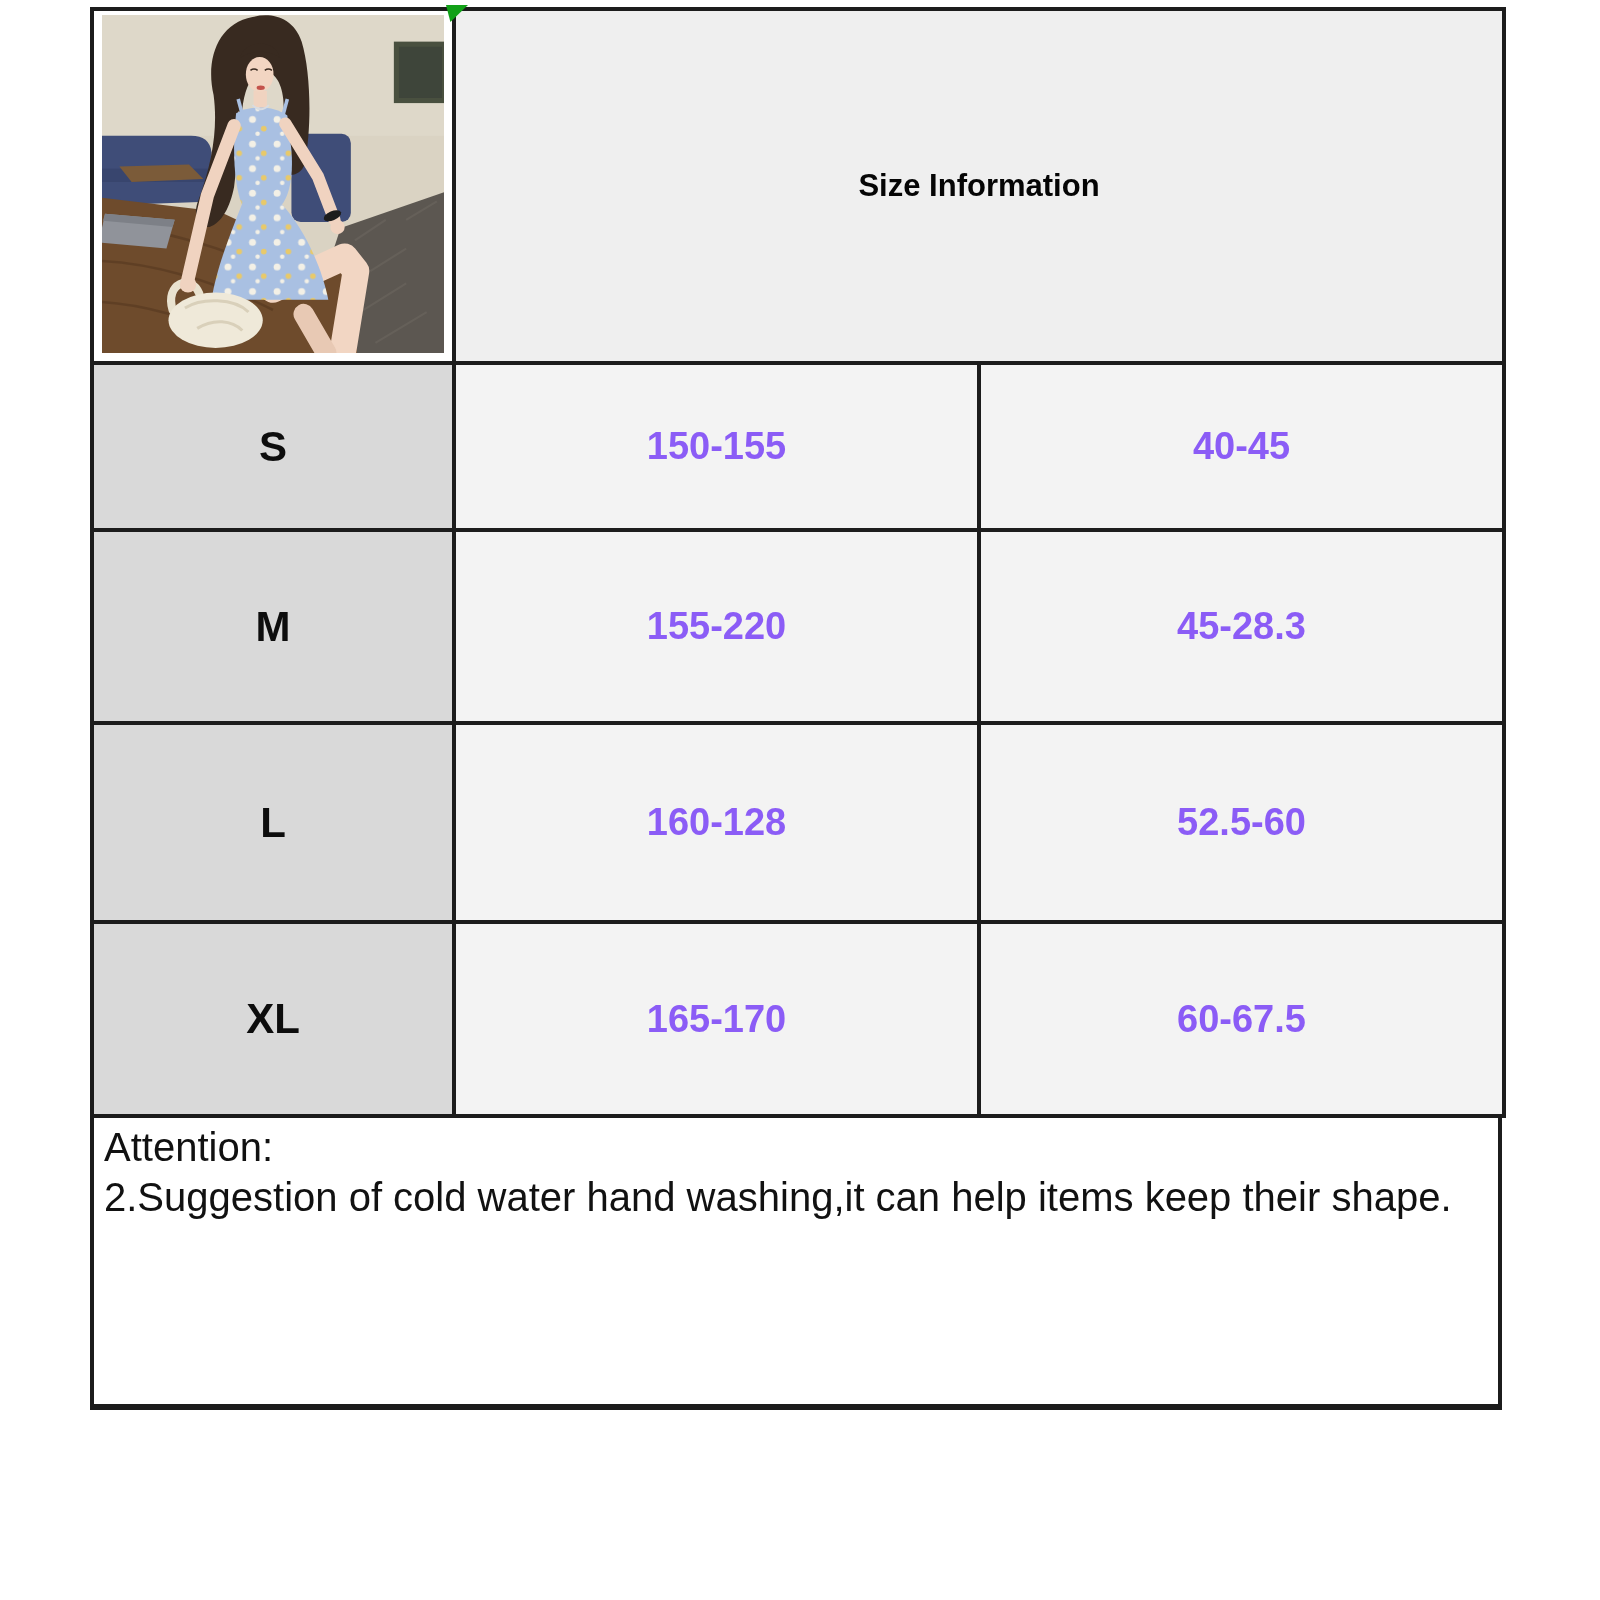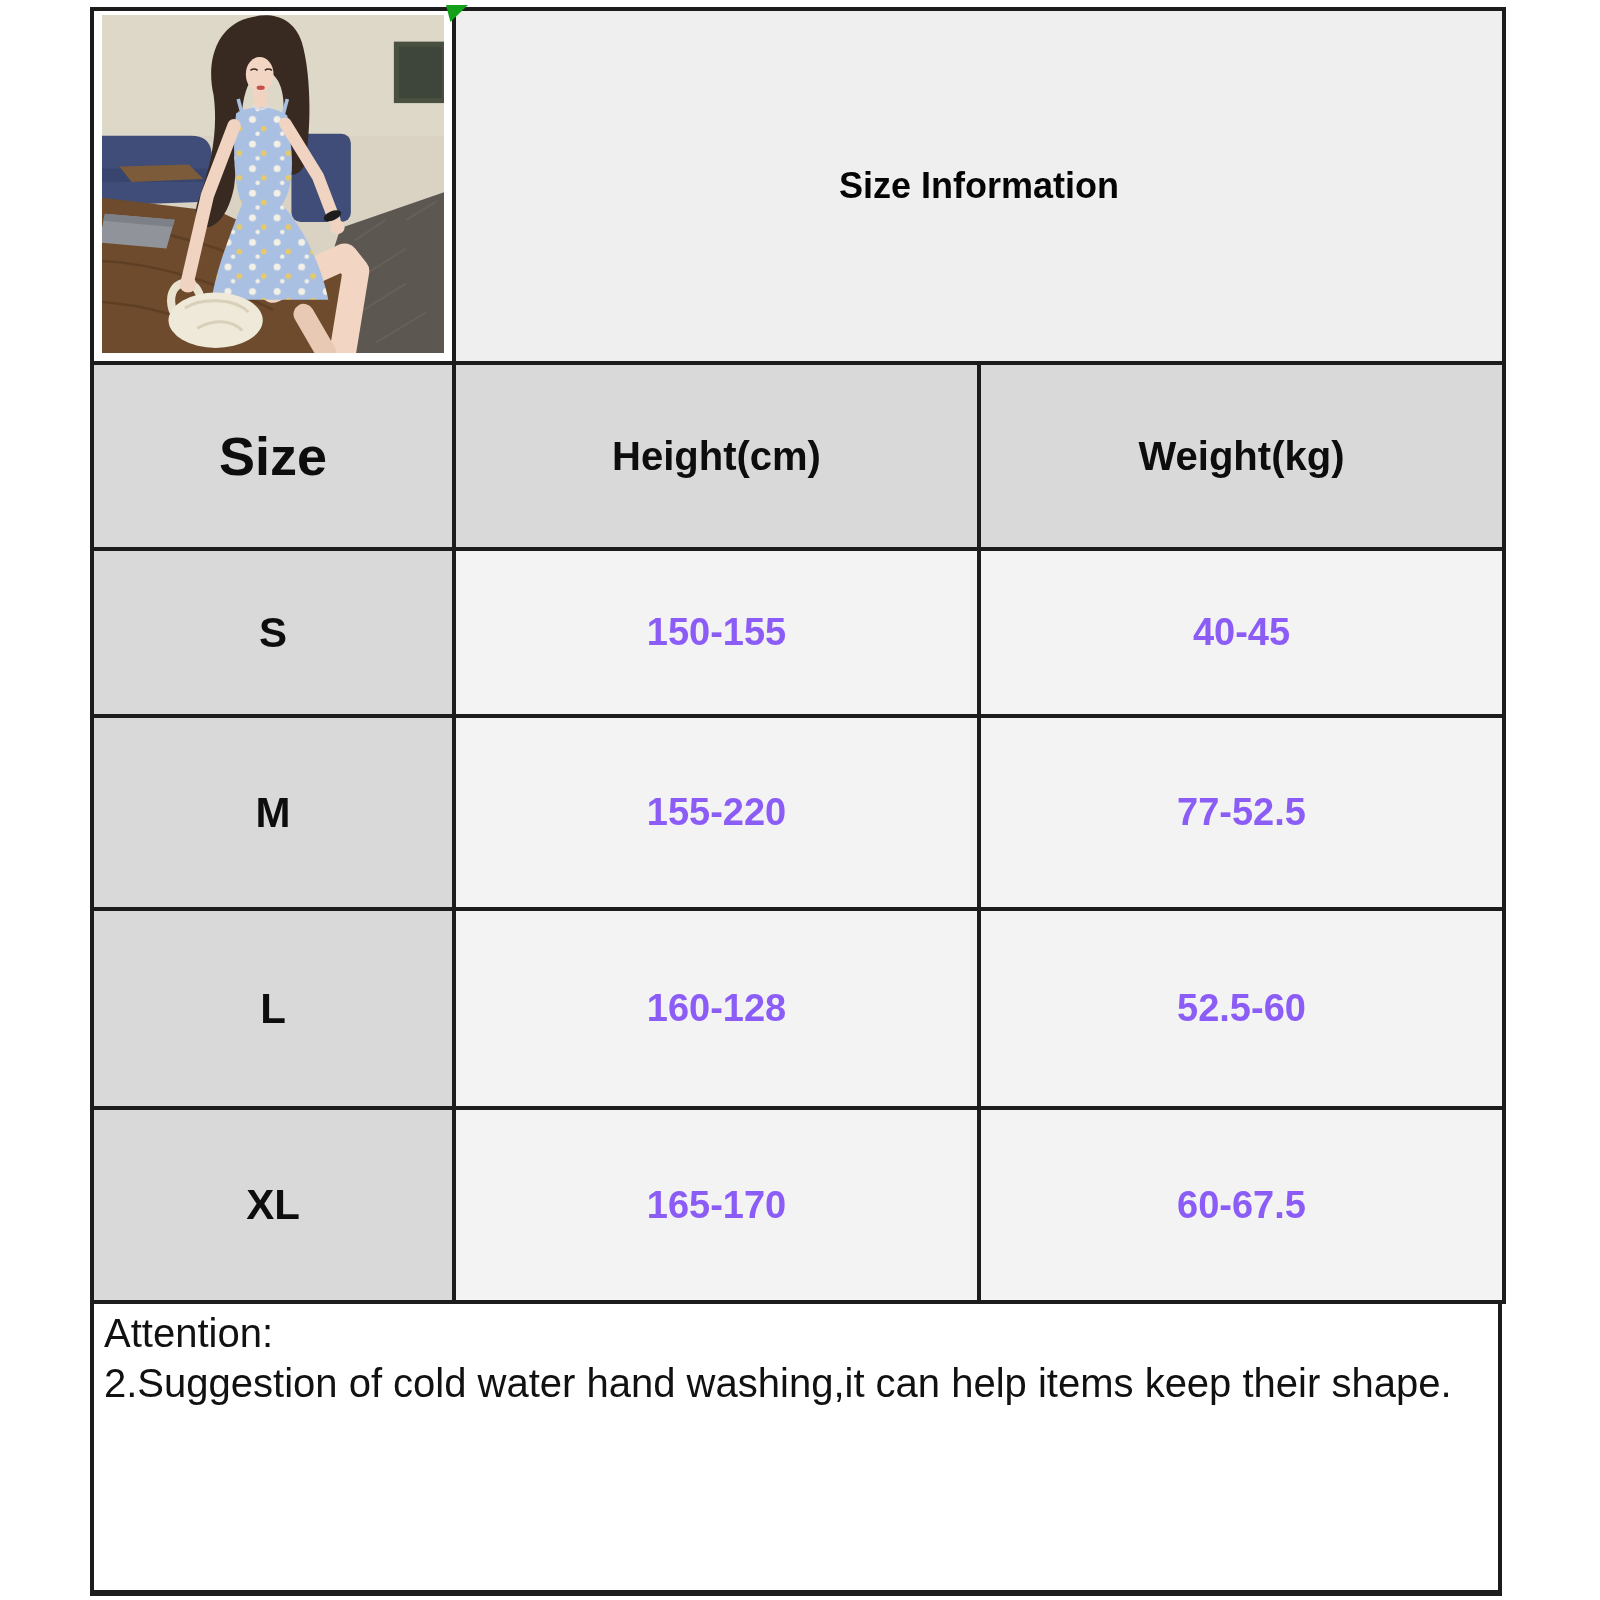--- a/index.html
+++ b/index.html
@@ -40,21 +40,21 @@
   td.photo-cell {
     background: #ffffff;
     padding: 4px 8px 8px 8px;
     vertical-align: top;
   }
   .photo-frame { width: 100%; height: 338px; overflow: hidden; }
   .photo-frame svg { display: block; width: 100%; height: 100%; }
 
   td.title-cell { background: #efefef; }
   .title-text {
-    font-size: 36px;
+    font-size: 31px;
     font-weight: bold;
     letter-spacing: 0px;
     color: #050505;
   }
 
   td.th-cell {
     background: #d9d9d9;
     font-weight: bold;
     font-size: 40px;
   }
@@ -200,35 +200,30 @@
                   </pattern>
                 </defs>
               </svg>
             </div>
           </td>
           <td class="title-cell" colspan="2">
             <div class="title-text">Size Information</div>
           </td>
         </tr>
 
-        <tr class="row-head">
-          <td class="th-cell th-size">Size</td>
-          <td class="th-cell">Height(cm)</td>
-          <td class="th-cell">Weight(kg)</td>
-        </tr>
 
         <tr class="row-s">
           <td class="size-label-cell">S</td>
           <td class="value-cell">150-155</td>
           <td class="value-cell">40-45</td>
         </tr>
         <tr class="row-m">
           <td class="size-label-cell">M</td>
           <td class="value-cell">155-220</td>
-          <td class="value-cell">77-52.5</td>
+          <td class="value-cell">45-28.3</td>
         </tr>
         <tr class="row-l">
           <td class="size-label-cell">L</td>
           <td class="value-cell">160-128</td>
           <td class="value-cell">52.5-60</td>
         </tr>
         <tr class="row-xl">
           <td class="size-label-cell">XL</td>
           <td class="value-cell">165-170</td>
           <td class="value-cell">60-67.5</td>

